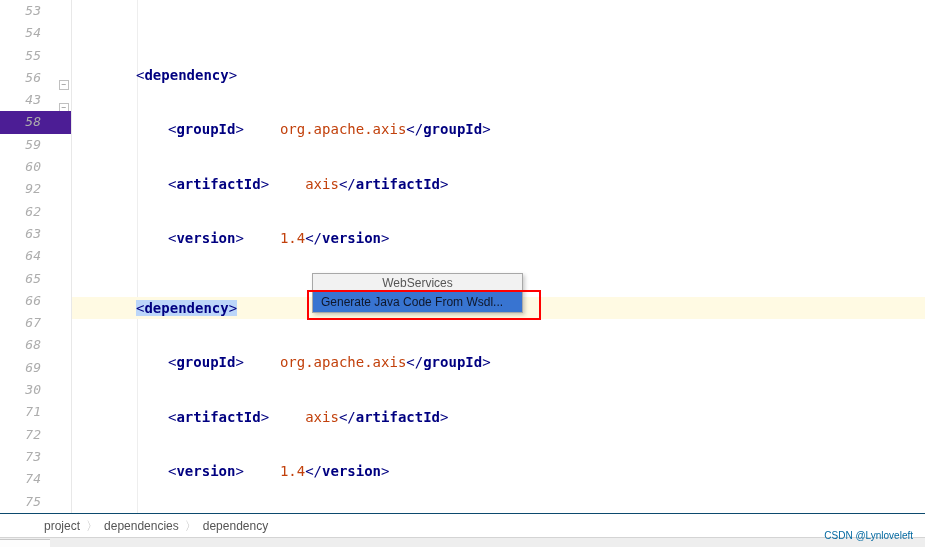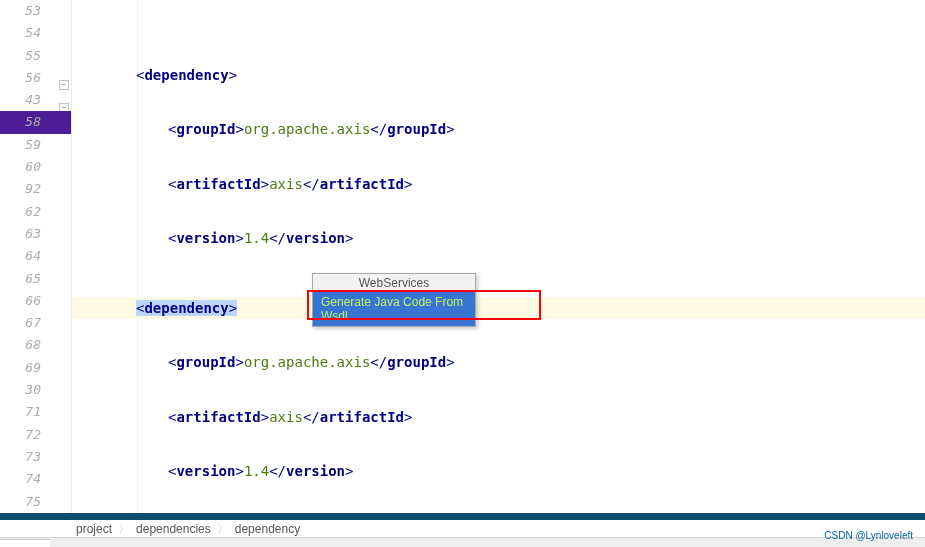--- a/index.html
+++ b/index.html
@@ -41,21 +41,21 @@
   .gutter .line.hl {
     background: #4c1d95;
   }
   .code .line { padding-left: 8px; }
   .code .line.hl {
     background: #fffae3;
   }
   .sel { background: #bcd6f9; }
   .tag-delim { color: #000080; }
   .tag-name  { color: #000080; font-weight: bold; }
-  .text-plain{ color: #4d7c0f; }
+  .text-plain{ color: #c2410c; margin-left: 36px; }
   .indent1 { display:inline-block; width: 56px;}
   .indent2 { display:inline-block; width: 88px;}
   .guide {
     position: absolute;
     top: 0; bottom: 0;
     border-left: 1px solid #eeeeee;
     left: 65px;
   }
   .fold {
     position: absolute;
@@ -78,49 +78,49 @@
   }
   .popup {
     position: absolute;
     left: 312px;
     top: 273px;
     border: 1px solid #a8a8a8;
     background: #f2f2f2;
     font-family: "Segoe UI", sans-serif;
     font-size: 12px;
     box-shadow: 2px 2px 4px rgba(0,0,0,0.2);
-    width: 164px;
+    width: 211px;
   }
   .popup-title {
     text-align: center;
     color: #555;
     padding: 2px 0;
   }
   .popup-item {
     padding: 3px 8px;
     background: #3874d1;
-    color: #bef264;
+    color: #0f172a;
   }
   .popup-hilite {
     position: absolute;
     left: 307px;
     top: 290px;
     width: 234px;
     height: 30px;
     border: 2px solid #ff0000;
     pointer-events: none;
   }
   .breadcrumb {
     height: 24px;
     line-height: 24px;
     font-family: "Segoe UI", sans-serif;
     font-size: 12px;
     color: #555;
-    padding-left: 76px;
-    border-top: 7px solid #0c4a6e;
+    padding-left: 44px;
+    border-top: 1px solid #0c4a6e;
     background: #fff;
     display:flex;
     gap: 6px;
     align-items: center;
   }
   .breadcrumb .sep { color: #bbb; }
   .watermark {
     position: absolute;
     right: 12px;
     bottom: 6px;

